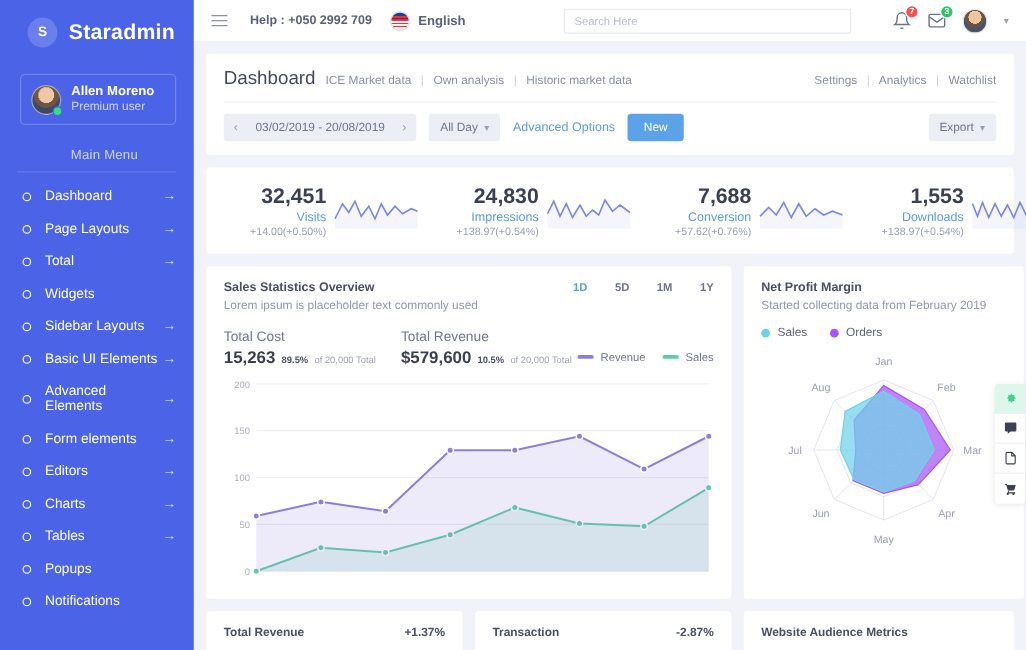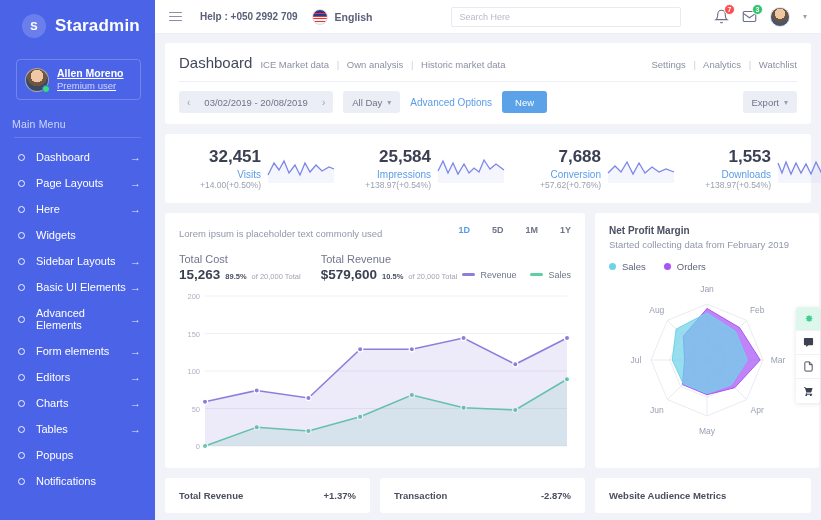--- a/index.html
+++ b/index.html
@@ -27,40 +27,40 @@
     display:flex; align-items:center; justify-content:center;
     font-size: 11px; font-weight: bold;
   }
   .brand-name { font-size: 17px; font-weight: bold; letter-spacing: .2px; color:#fff; }
 
   .profile {
     margin: 8px 14px 0 16px;
     border: 1px solid rgba(255,255,255,.22);
     border-radius: 4px;
     padding: 7px 8px;
-    display:flex; align-items:center; gap:8px;text-decoration:underline;
+    display:flex; align-items:center; gap:8px;
   }
   .avatar-wrap { position: relative; width: 24px; height: 24px; }
   .avatar {
     width:24px; height:24px; border-radius:50%;
     background: radial-gradient(circle at 50% 32%, #f0c9a4 0 34%, #6f5542 35% 54%, #3b4a63 55% 100%);
     border: 1px solid rgba(255,255,255,.5);
   }
   .avatar-dot {
     position:absolute; right:-1px; bottom:-1px;
     width:8px; height:8px; border-radius:50%;
     background:#35e07a; border:1.5px solid #4a63e7;
   }
   .profile-text { line-height: 1.25; }
   .profile-name { font-size: 10.5px; font-weight: bold; color:#fff; }
   .profile-role { font-size: 9.5px; color: rgba(255,255,255,.72); }
 
   .menu-title {
     font-size: 10.5px; color: rgba(255,255,255,.72);
-    padding: 18px 0 7px 12px; letter-spacing: .2px;
+    padding: 18px 0 7px 12px; letter-spacing: .2px; text-align: center;
   }
   .menu-sep { height:1px; background: rgba(255,255,255,.16); margin: 0 14px 6px 14px; }
   .nav-item {
     display:flex; align-items:center;
     padding: 7px 14px 7px 18px;
     font-size: 11px; color:#fff; cursor:pointer;
   }
   .nav-bullet {
     width: 7px; height: 7px; border-radius:50%;
     border: 1.6px solid rgba(255,255,255,.92);
@@ -243,21 +243,21 @@
         <span class="nav-label">Dashboard</span>
         <span class="nav-arrow">→</span>
       </div>
       <div class="nav-item">
         <span class="nav-bullet"></span>
         <span class="nav-label">Page Layouts</span>
         <span class="nav-arrow">→</span>
       </div>
       <div class="nav-item">
         <span class="nav-bullet"></span>
-        <span class="nav-label">Here</span>
+        <span class="nav-label">Total</span>
         <span class="nav-arrow">→</span>
       </div>
       <div class="nav-item">
         <span class="nav-bullet"></span>
         <span class="nav-label">Widgets</span>
         <span class="nav-arrow"></span>
       </div>
       <div class="nav-item">
         <span class="nav-bullet"></span>
         <span class="nav-label">Sidebar Layouts</span>
@@ -390,21 +390,21 @@
             <div class="stat-label">Visits</div>
             <div class="stat-delta">+14.00(+0.50%)</div>
           </div>
           <svg class="stat-spark" width="68" height="30" viewBox="0 0 68 30">
             <polyline fill="none" stroke="#7b87e8" stroke-width="1.3" points="1,22 7,10 12,17 17,8 22,20 28,12 33,22 38,10 43,19 49,12 55,18 62,14 67,16"></polyline>
             <polygon fill="#7b87e8" opacity=".08" points="1,22 7,10 12,17 17,8 22,20 28,12 33,22 38,10 43,19 49,12 55,18 62,14 67,16 67,30 1,30"></polygon>
           </svg>
         </div>
         <div class="stat">
           <div class="stat-texts">
-            <div class="stat-value">25,584</div>
+            <div class="stat-value">24,830</div>
             <div class="stat-label">Impressions</div>
             <div class="stat-delta">+138.97(+0.54%)</div>
           </div>
           <svg class="stat-spark" width="68" height="30" viewBox="0 0 68 30">
             <polyline fill="none" stroke="#7b87e8" stroke-width="1.3" points="1,18 6,8 11,20 16,10 21,21 27,11 32,20 37,15 42,19 47,7 53,16 59,11 67,17"></polyline>
             <polygon fill="#7b87e8" opacity=".08" points="1,18 6,8 11,20 16,10 21,21 27,11 32,20 37,15 42,19 47,7 53,16 59,11 67,17 67,30 1,30"></polygon>
           </svg>
         </div>
         <div class="stat">
           <div class="stat-texts">
@@ -428,20 +428,21 @@
             <polygon fill="#7b87e8" opacity=".08" points="1,10 5,20 9,9 14,21 19,10 24,20 29,11 34,21 39,9 44,19 49,8 55,18 60,13 67,14 67,30 1,30"></polygon>
           </svg>
         </div>
       </section>
 
       <section class="row2">
 
         <div class="card sales-card">
           <div class="sales-head">
             <div>
+              <div class="card-title">Sales Statistics Overview</div>
               <div class="card-sub">Lorem ipsum is placeholder text commonly used</div>
             </div>
             <div class="range-tabs">
               <span class="range-tab active">1D</span>
               <span class="range-tab">5D</span>
               <span class="range-tab">1M</span>
               <span class="range-tab">1Y</span>
             </div>
           </div>
 

